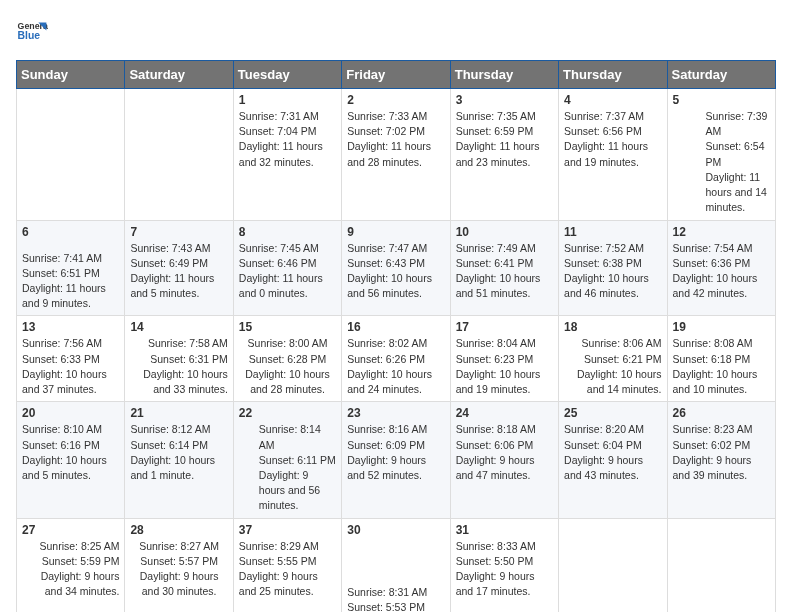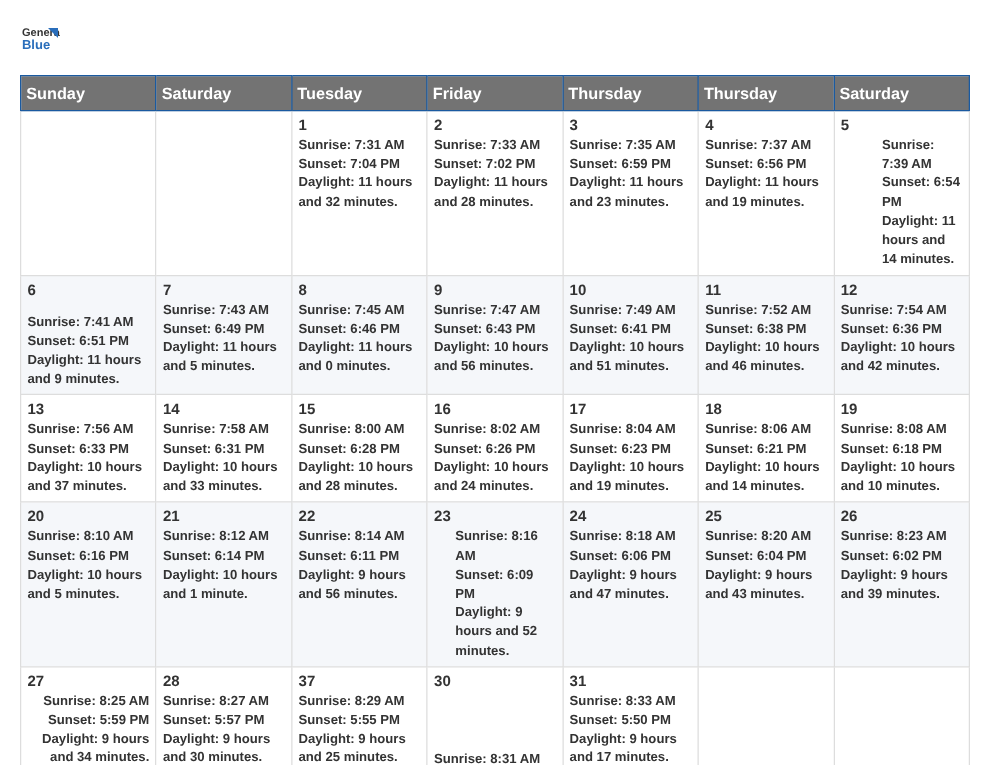--- a/index.html
+++ b/index.html
@@ -65,21 +65,20 @@
       background: #f5f7fa;
     }
     .day-num {
       font-size: 12px;
       font-weight: bold;
       display: block;
       margin-bottom: 2px;
     }
     .cell-content {
       line-height: 1.45;
-      font-weight: bold;
     }
     .empty-cell {
       background: #fff !important;
     }
   </style>
 </head>
 <body>
 
 <div class="header">
   <div class="logo">
@@ -189,45 +188,45 @@
       </tr>
       <tr>
         <td>
           <span class="day-num">13</span>
           <div class="cell-content" style="white-space: pre-line;">Sunrise: 7:56 AM
 Sunset: 6:33 PM
 Daylight: 10 hours and 37 minutes.</div>
         </td>
         <td>
           <span class="day-num">14</span>
-          <div class="cell-content" style="white-space: pre-line;">Sunrise: 7:58 AM
+          <div class="cell-content" style="white-space: pre-line; text-align: right;">Sunrise: 7:58 AM
 Sunset: 6:31 PM
 Daylight: 10 hours and 33 minutes.</div>
         </td>
         <td>
           <span class="day-num">15</span>
-          <div class="cell-content" style="white-space: pre-line;">Sunrise: 8:00 AM
+          <div class="cell-content" style="white-space: pre-line; text-align: center;">Sunrise: 8:00 AM
 Sunset: 6:28 PM
 Daylight: 10 hours and 28 minutes.</div>
         </td>
         <td>
           <span class="day-num">16</span>
           <div class="cell-content" style="white-space: pre-line;">Sunrise: 8:02 AM
 Sunset: 6:26 PM
 Daylight: 10 hours and 24 minutes.</div>
         </td>
         <td>
           <span class="day-num">17</span>
           <div class="cell-content" style="white-space: pre-line;">Sunrise: 8:04 AM
 Sunset: 6:23 PM
 Daylight: 10 hours and 19 minutes.</div>
         </td>
         <td>
           <span class="day-num">18</span>
-          <div class="cell-content" style="white-space: pre-line;">Sunrise: 8:06 AM
+          <div class="cell-content" style="white-space: pre-line; text-align: right;">Sunrise: 8:06 AM
 Sunset: 6:21 PM
 Daylight: 10 hours and 14 minutes.</div>
         </td>
         <td>
           <span class="day-num">19</span>
           <div class="cell-content" style="white-space: pre-line;">Sunrise: 8:08 AM
 Sunset: 6:18 PM
 Daylight: 10 hours and 10 minutes.</div>
         </td>
       </tr>
@@ -239,27 +238,27 @@
 Daylight: 10 hours and 5 minutes.</div>
         </td>
         <td>
           <span class="day-num">21</span>
           <div class="cell-content" style="white-space: pre-line;">Sunrise: 8:12 AM
 Sunset: 6:14 PM
 Daylight: 10 hours and 1 minute.</div>
         </td>
         <td>
           <span class="day-num">22</span>
-          <div class="cell-content" style="white-space: pre-line;">Sunrise: 8:14 AM
+          <div class="cell-content" style="white-space: pre-line; margin-left: 20px;">Sunrise: 8:14 AM
 Sunset: 6:11 PM
 Daylight: 9 hours and 56 minutes.</div>
         </td>
         <td>
           <span class="day-num">23</span>
-          <div class="cell-content" style="white-space: pre-line; margin-left: 17px;">Sunrise: 8:16 AM
+          <div class="cell-content" style="white-space: pre-line;">Sunrise: 8:16 AM
 Sunset: 6:09 PM
 Daylight: 9 hours and 52 minutes.</div>
         </td>
         <td>
           <span class="day-num">24</span>
           <div class="cell-content" style="white-space: pre-line;">Sunrise: 8:18 AM
 Sunset: 6:06 PM
 Daylight: 9 hours and 47 minutes.</div>
         </td>
         <td>
@@ -277,21 +276,21 @@
       </tr>
       <tr>
         <td>
           <span class="day-num">27</span>
           <div class="cell-content" style="white-space: pre-line; text-align: right;">Sunrise: 8:25 AM
 Sunset: 5:59 PM
 Daylight: 9 hours and 34 minutes.</div>
         </td>
         <td>
           <span class="day-num">28</span>
-          <div class="cell-content" style="white-space: pre-line;">Sunrise: 8:27 AM
+          <div class="cell-content" style="white-space: pre-line; text-align: center;">Sunrise: 8:27 AM
 Sunset: 5:57 PM
 Daylight: 9 hours and 30 minutes.</div>
         </td>
         <td>
           <span class="day-num">37</span>
           <div class="cell-content" style="white-space: pre-line;">Sunrise: 8:29 AM
 Sunset: 5:55 PM
 Daylight: 9 hours and 25 minutes.</div>
         </td>
         <td>

